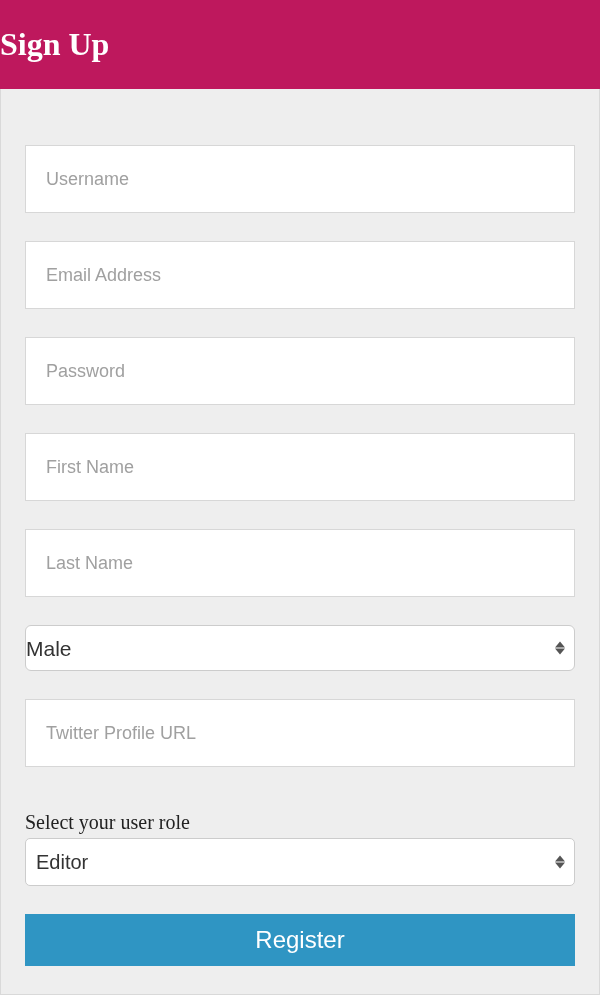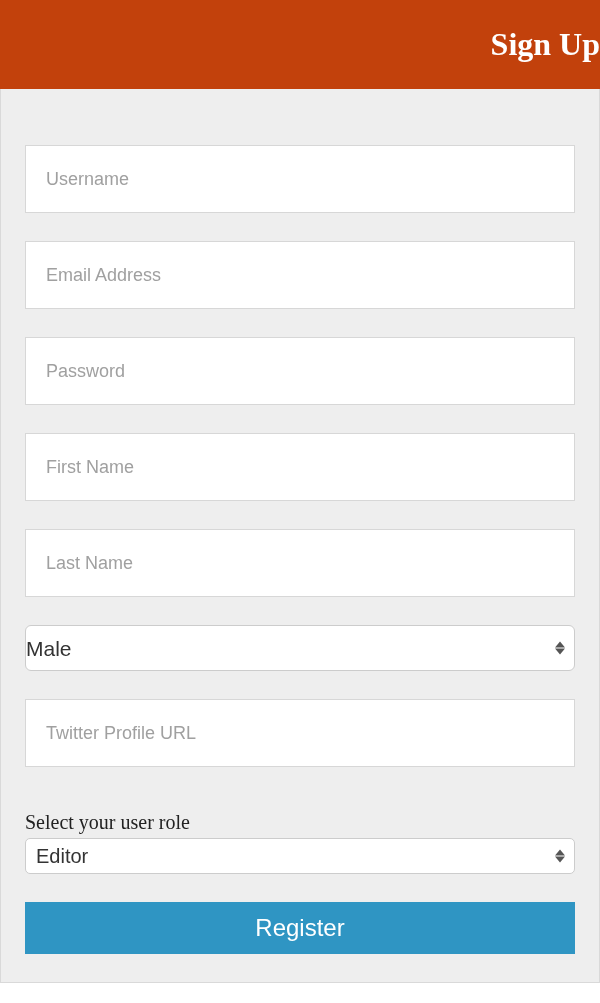--- a/index.html
+++ b/index.html
@@ -6,23 +6,23 @@
       margin: 0;
       padding: 0;
       box-sizing: border-box;
     }
     body {
       font-family: -apple-system, BlinkMacSystemFont, "Segoe UI", Helvetica, Arial, sans-serif;
       background: #fff;
       width: 600px;
     }
     .header {
-      background: #c2410c;
+      background: #be185d;
       color: #fff;
-      text-align: right;
+      text-align: left;
       padding: 26px 0;
       font-family: Georgia, "Times New Roman", serif;
       font-size: 32px;
       font-weight: 600;
     }
     .form-container {
       background: #eeeeee;
       padding: 56px 24px 28px 24px;
       border: 1px solid #d9d9d9;
       border-top: none;
@@ -97,21 +97,21 @@
       color: #222;
       margin-bottom: 4px;
       display: block;
     }
     .role-select-wrapper {
       position: relative;
       width: 100%;
     }
     .role-select {
       width: 100%;
-      height: 36px;
+      height: 48px;
       padding: 0 10px;
       font-size: 20px;
       color: #333;
       background: #fff;
       border: 1px solid #ccc;
       border-radius: 5px;
       outline: none;
       font-family: inherit;
       appearance: none;
       -webkit-appearance: none;

